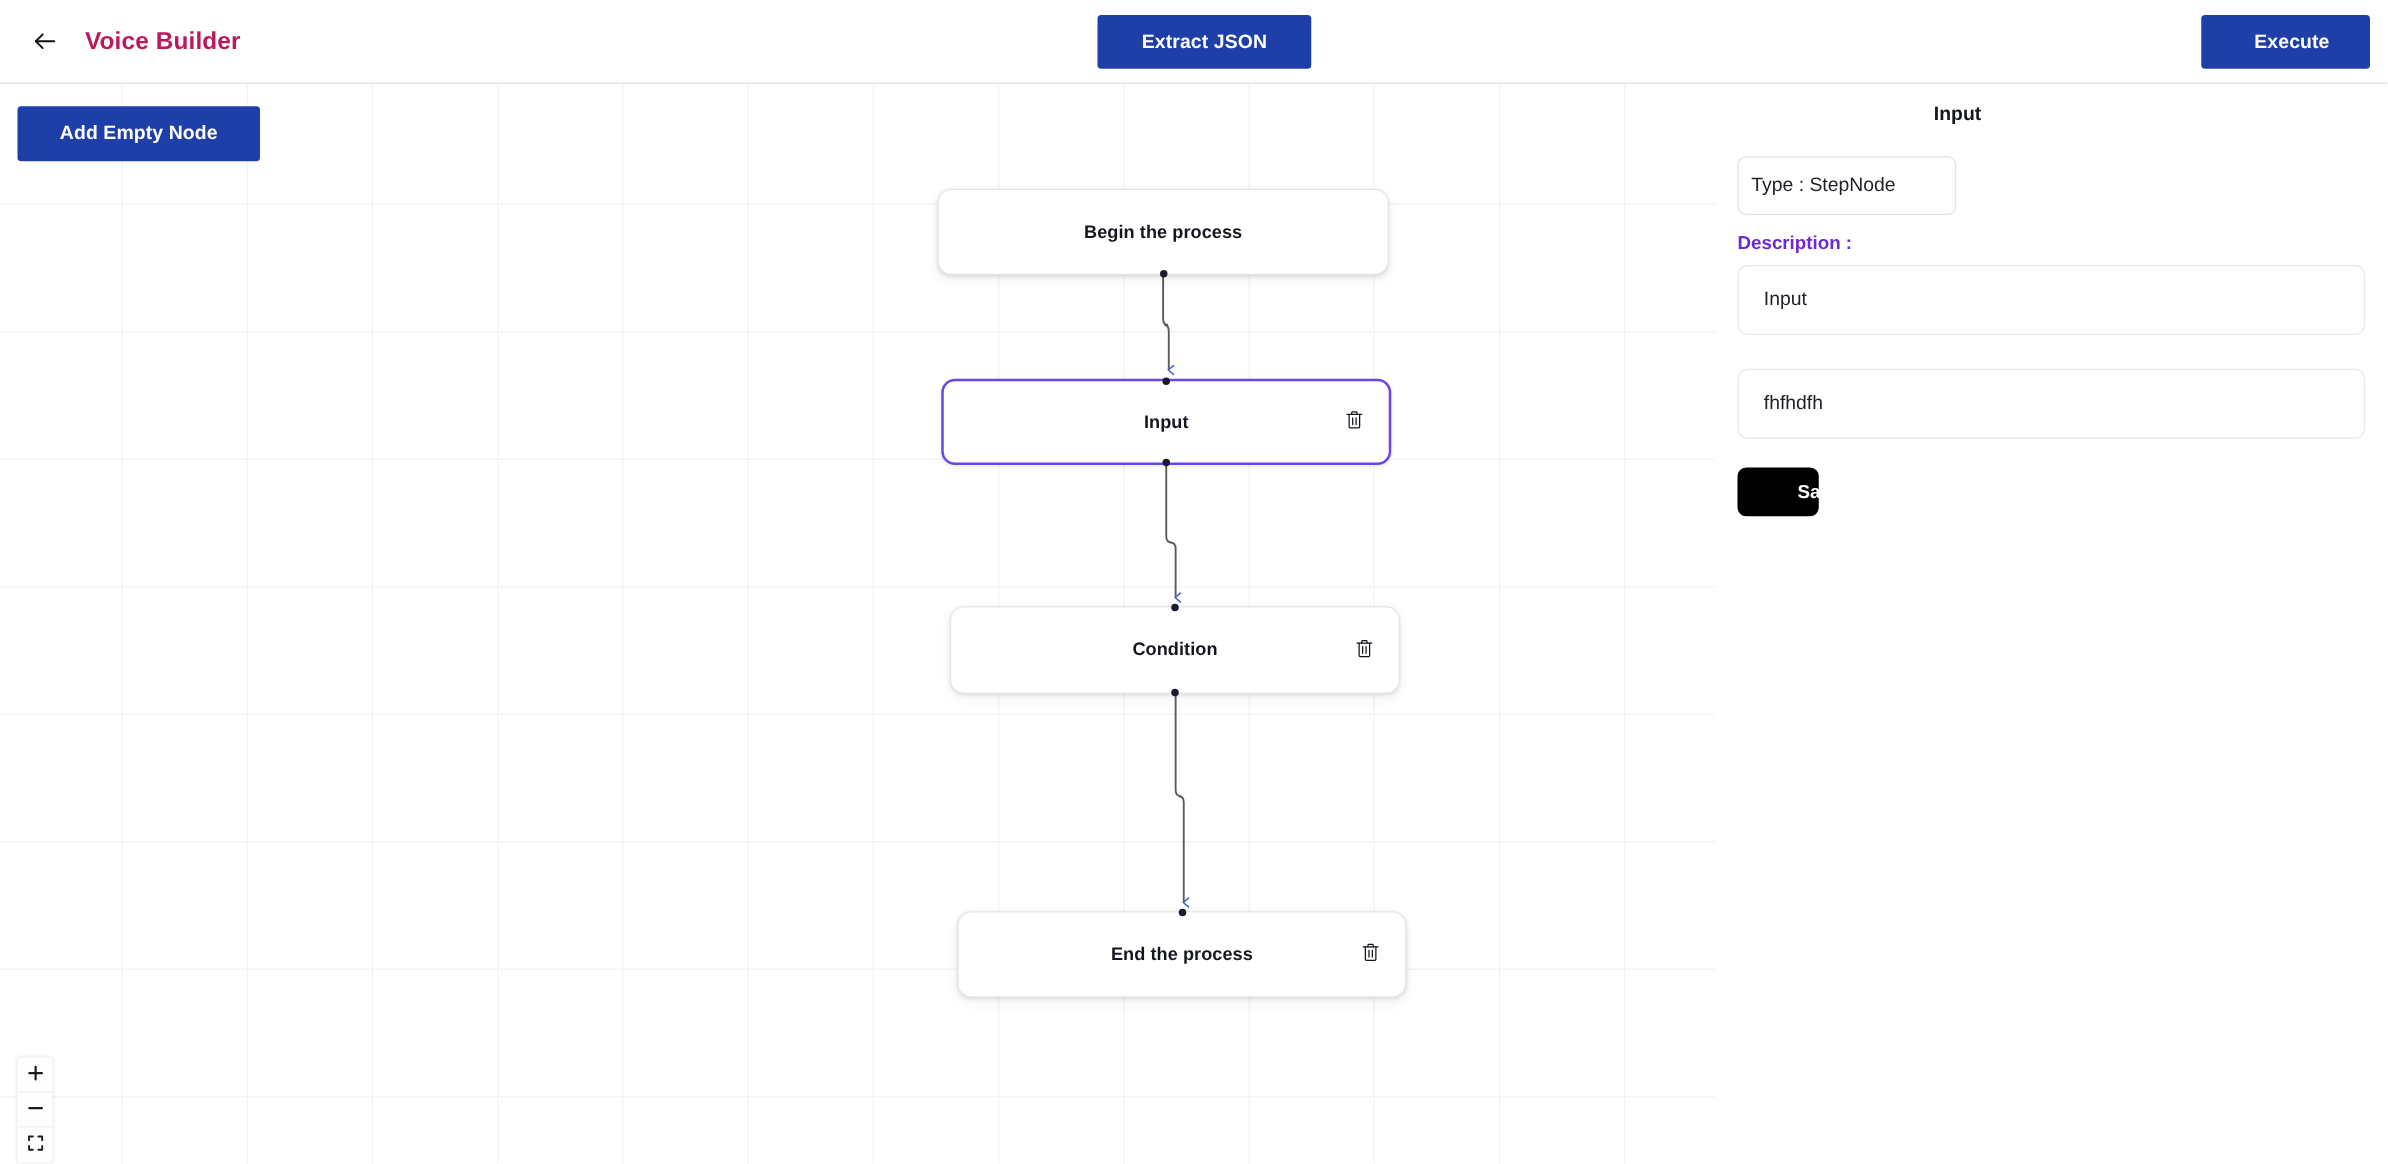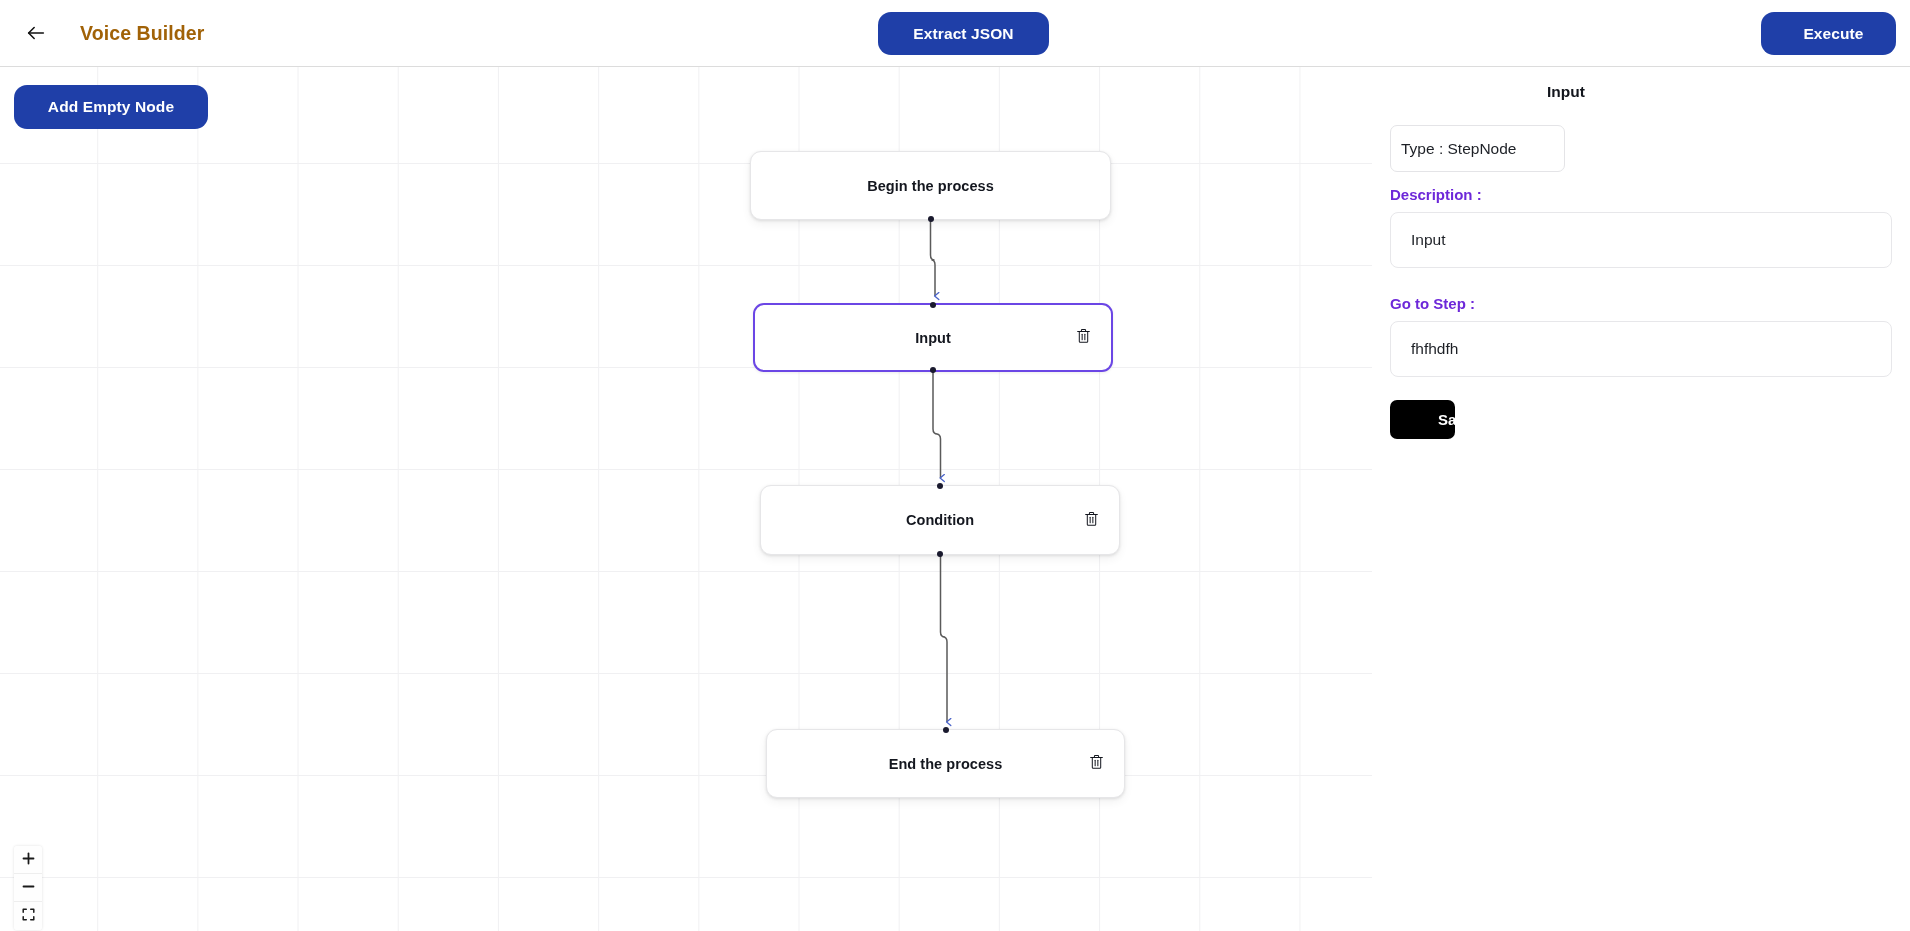--- a/index.html
+++ b/index.html
@@ -26,34 +26,34 @@
     position: absolute;
     left: 19px; top: 16px;
     width: 34px; height: 34px;
     display: flex; align-items: center; justify-content: center;
     background: none; border: none; cursor: pointer;
     padding: 0;
   }
   .back-btn svg { display: block; }
   .app-title {
     position: absolute;
-    left: 80px; top: 0;
+    left: 68px; top: 0;
     height: 66px;
     display: flex; align-items: center;
     font-size: 19.5px;
     font-weight: bold;
     letter-spacing: 0.1px;
-    color: #a16207;
+    color: #be185d;
   }
   .btn-primary {
     position: absolute;
     background: #1f3fa8;
     color: #ffffff;
     border: none;
-    border-radius: 13px;
+    border-radius: 3px;
     font-family: "Liberation Sans", sans-serif;
     font-size: 15.5px;
     font-weight: bold;
     letter-spacing: 0.1px;
     cursor: pointer;
     display: flex; align-items: center; justify-content: center;
     white-space: nowrap;
   }
   #extract-json-button {
     left: 878px; top: 12px;
@@ -345,18 +345,17 @@
 <div class="panel">
   <div class="panel-title">Input</div>
   <div class="panel-body">
 
     <div class="type-chip">Type : StepNode</div>
 
     <div class="field-label">Description :</div>
     <input class="text-input" type="text" value="Input" style="">
     <div class="spacer-lg"></div>
 
-    <div class="field-label">Go to Step :</div>
     <input class="text-input" type="text" value="fhfhdfh" style="">
 
     <button class="save-btn">Save</button>
   </div>
 </div>
 
 </body></html>

